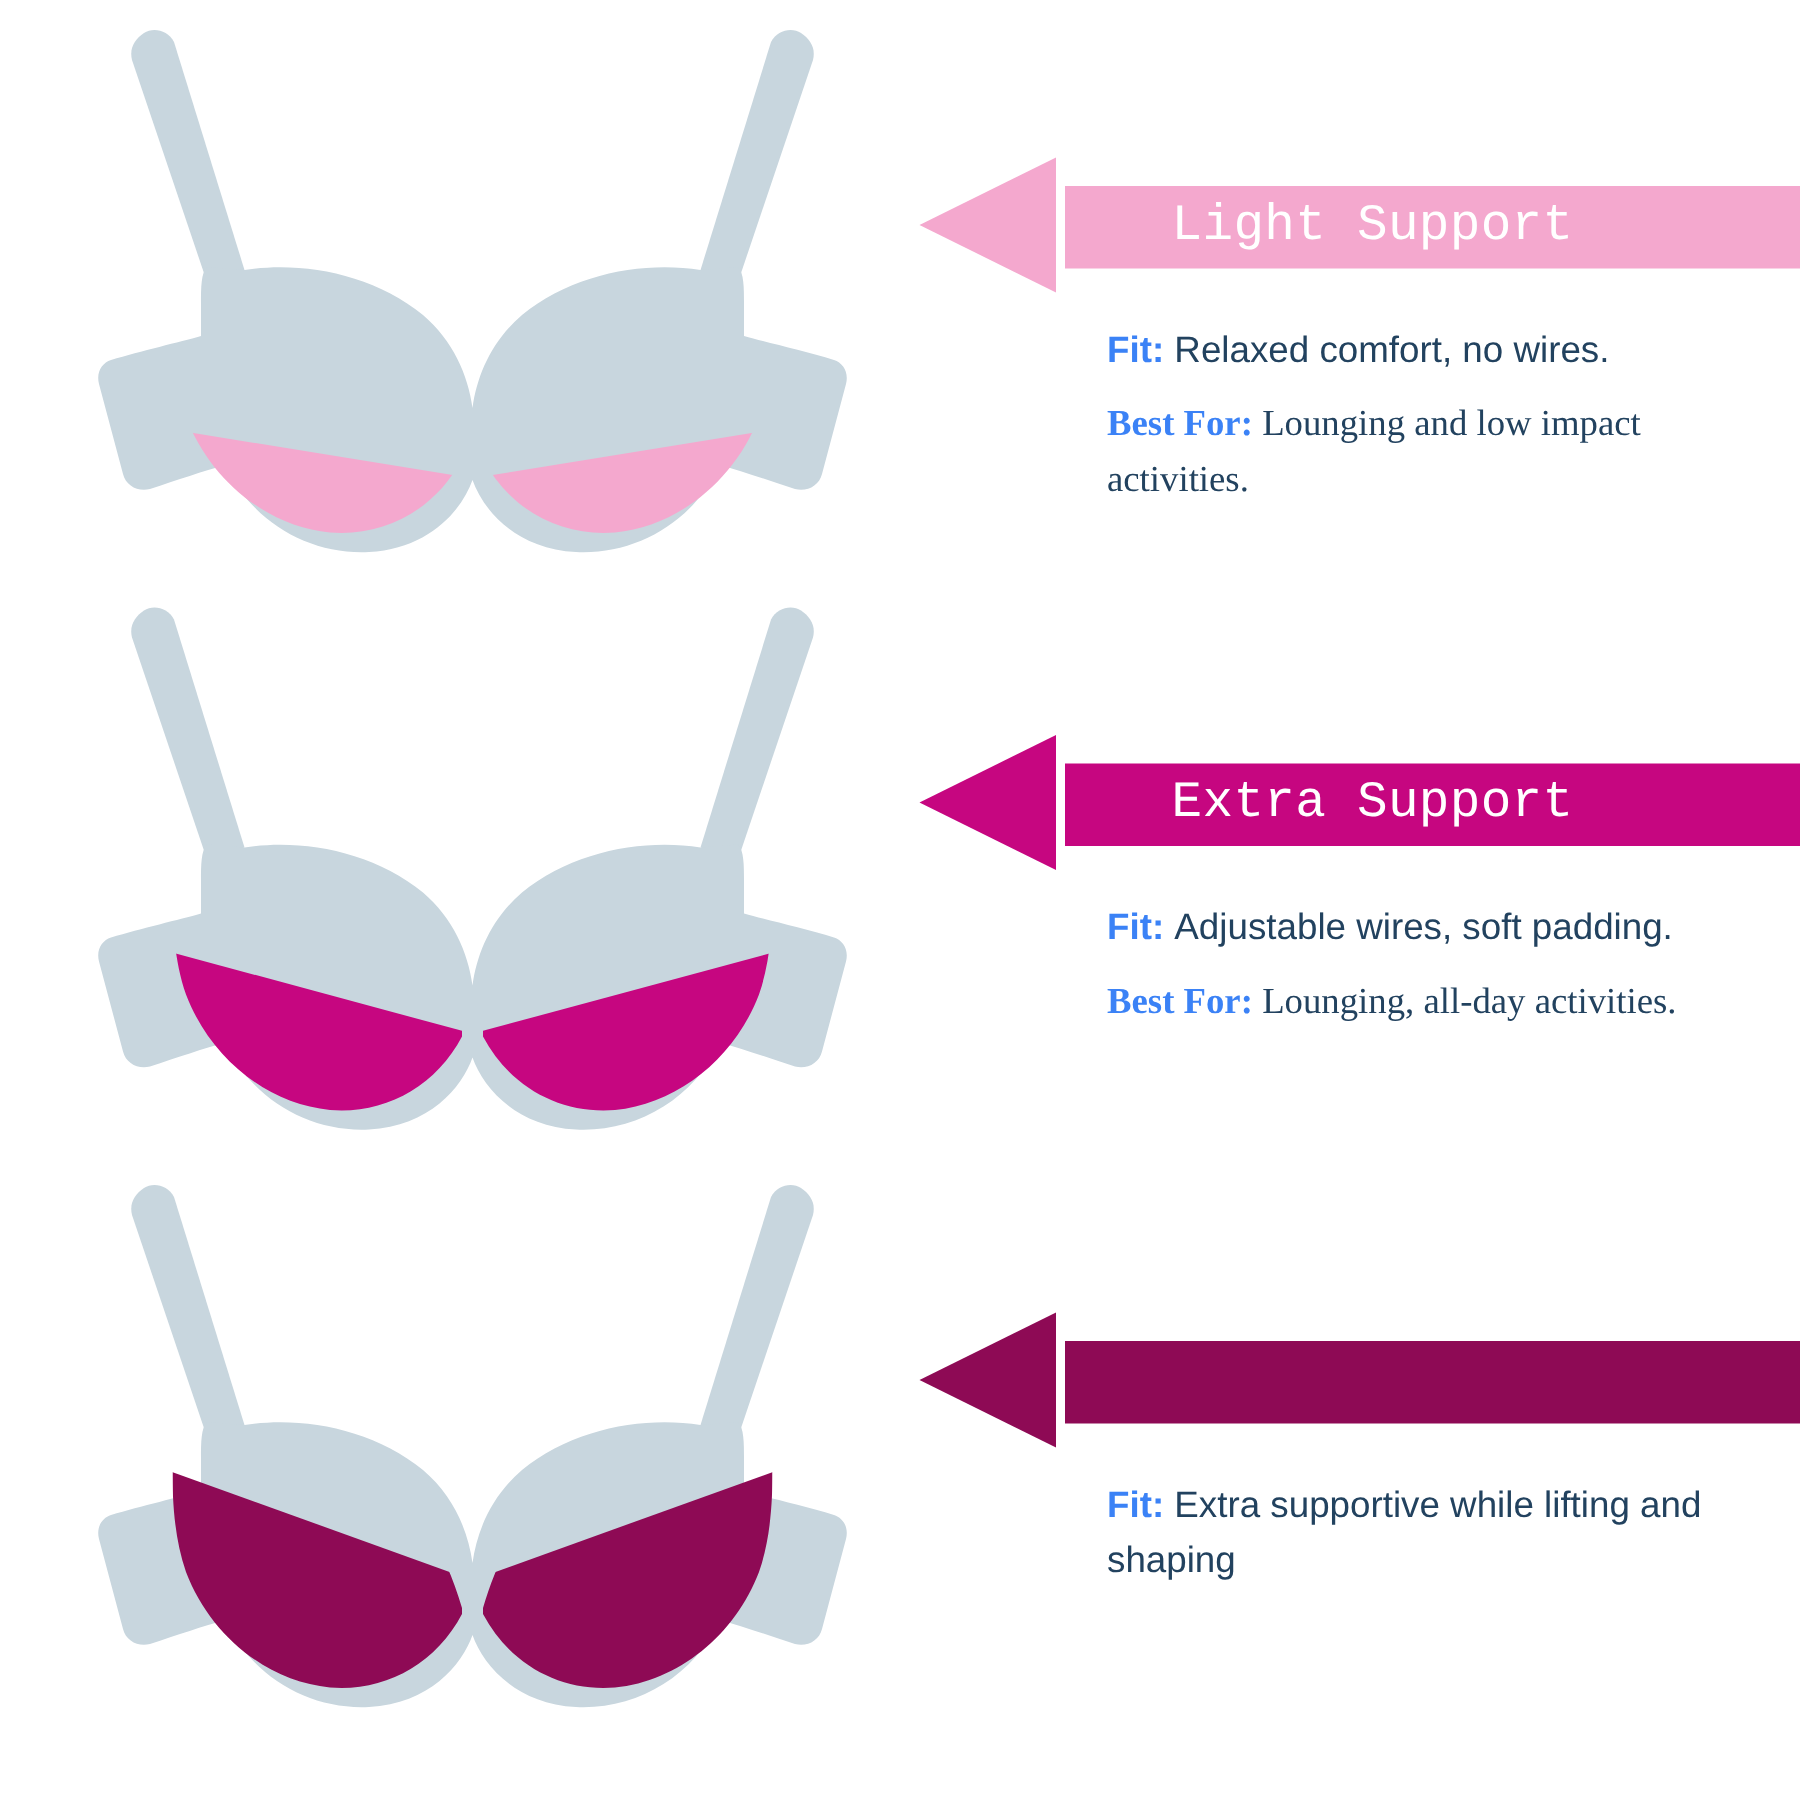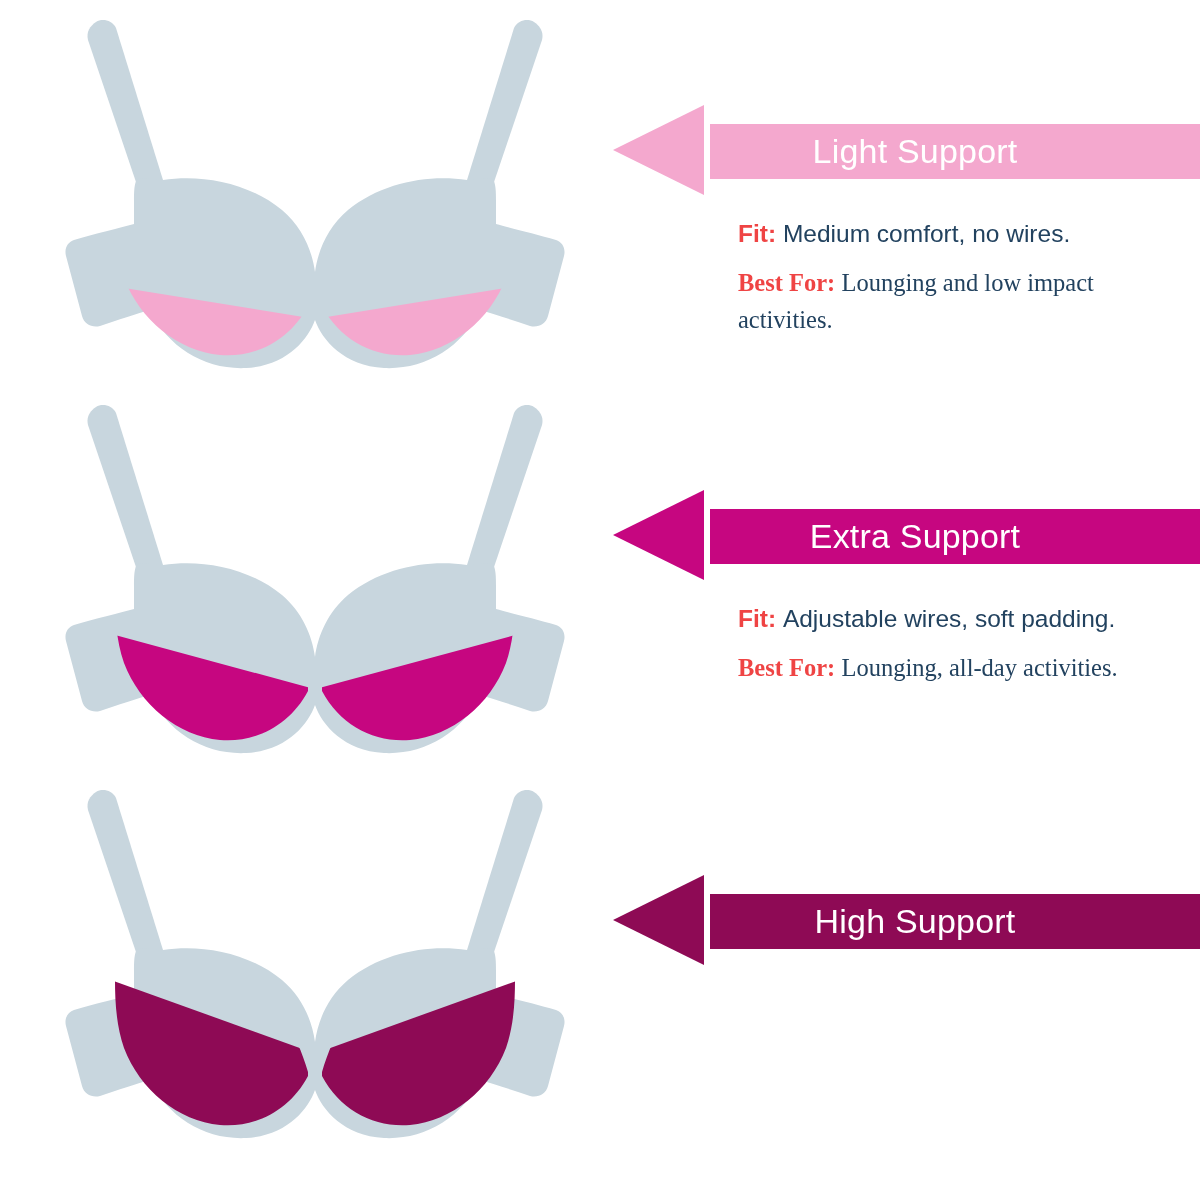--- a/index.html
+++ b/index.html
@@ -64,39 +64,40 @@
     top: 24px;
     width: 410px;
     height: 55px;
     line-height: 55px;
     text-align: center;
     color: #ffffff;
     font-size: 34px;
     font-weight: 400;
     letter-spacing: 0.2px;
     white-space: nowrap;
+    font-family: Liberation Mono, monospace;
   }
 
   
   .details {
     position: absolute;
     left: 738px;
     top: 215px;
     width: 440px;
   }
   .detail-line {
     color: #1F3B57;
     font-size: 24.5px;
     line-height: 37px;
     margin: 0 0 0 0;
   }
   .detail-line.second { margin-top: 12px; font-family: Liberation Serif, serif; }
   .detail-label {
     font-weight: bold;
-    color: #ef4444;
+    color: #3b82f6;
   }
   .detail-value {
     font-weight: normal;
     color: #22425F;
   }
 </style>
 </head>
 <body>
 
 <div class="page">
@@ -158,21 +159,21 @@
       <svg viewBox="0 0 592 105" xmlns="http://www.w3.org/2000/svg">
         <polygon points="5,50 96,5 96,95" fill="#F4A8CE"></polygon>
         <rect x="102" y="24" width="490" height="55" fill="#F4A8CE"></rect>
       </svg>
       <div class="banner-title">Light Support</div>
     </div>
 
     <div class="details">
       <p class="detail-line">
         <span class="detail-label">Fit: </span>
-        <span class="detail-value">Medium comfort, no wires.</span>
+        <span class="detail-value">Relaxed comfort, no wires.</span>
       </p>
       <p class="detail-line second">
         <span class="detail-label">Best For: </span>
         <span class="detail-value">Lounging and low impact activities.</span>
       </p>
     </div>
   </div>
 
   <div class="row row-2">
 
@@ -296,20 +297,23 @@
           <path d="M 470,196 L 248,276 L 248,370 L 470,370 Z" fill="#8E0A55"></path>
         </g>
       </svg>
     </div>
 
     <div class="banner">
       <svg viewBox="0 0 592 105" xmlns="http://www.w3.org/2000/svg">
         <polygon points="5,50 96,5 96,95" fill="#8E0A55"></polygon>
         <rect x="102" y="24" width="490" height="55" fill="#8E0A55"></rect>
       </svg>
-      <div class="banner-title">High Support</div>
     </div>
 
     <div class="details">
+      <p class="detail-line">
+        <span class="detail-label">Fit: </span>
+        <span class="detail-value">Extra supportive while lifting and shaping</span>
+      </p>
     </div>
   </div>
 
 </div>
 
 </body></html>

